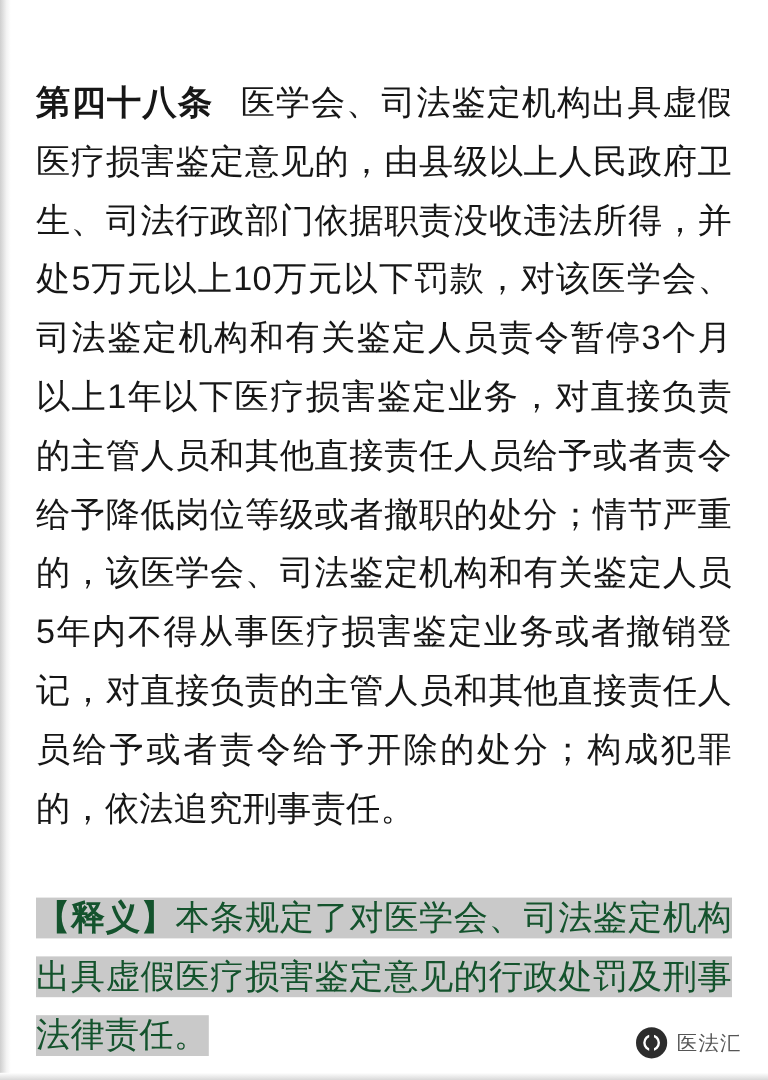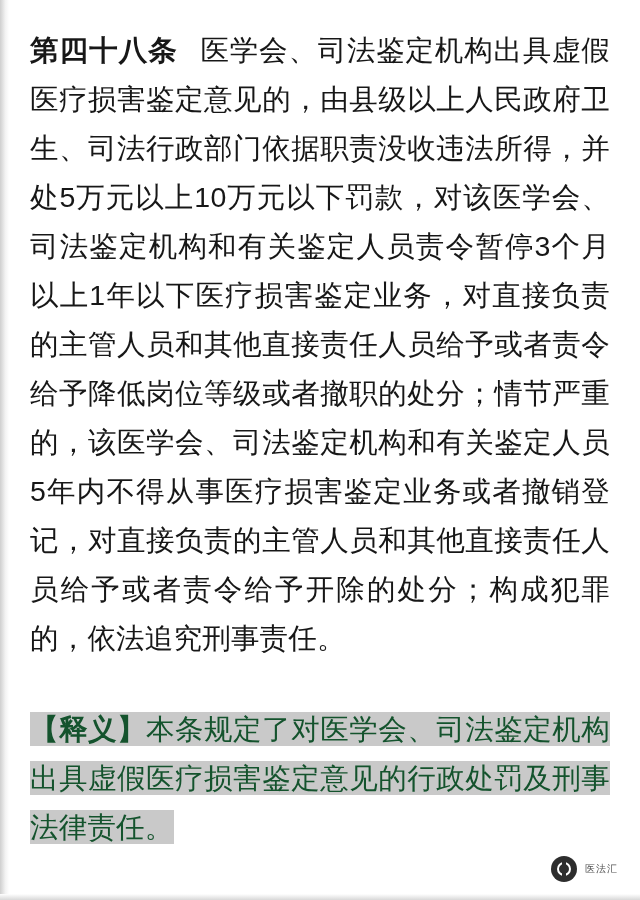--- a/index.html
+++ b/index.html
@@ -21,20 +21,21 @@
     box-sizing: border-box;
     padding: 26px 30px 0 30px;
     background: #ffffff;
   }
   .article {
     font-size: 28.5px;
     line-height: 1.72;
     color: #171717;
     text-align: justify;
     letter-spacing: 0.2px;
+    margin-top: 36px;
   }
   .article-number {
     font-weight: bold;
     letter-spacing: 0.5px;
   }
   .article-gap {
     display: inline-block;
     width: 22px;
   }
   .commentary-block {
@@ -84,21 +85,21 @@
   .footer-logo::after {
     content: "";
     position: absolute;
     left: 11px;
     top: 3px;
     width: 4px;
     height: 20px;
     background: #2d2d2d;
   }
   .footer-text {
-    font-size: 10px;
+    font-size: 17px;
     color: #555555;
     letter-spacing: 1px;
   }
   .edge-left {
     position: absolute;
     left: 0;
     top: 0;
     width: 9px;
     height: 900px;
     background: linear-gradient(to right, #cfcfcf, #f3f3f3 60%, #ffffff);

